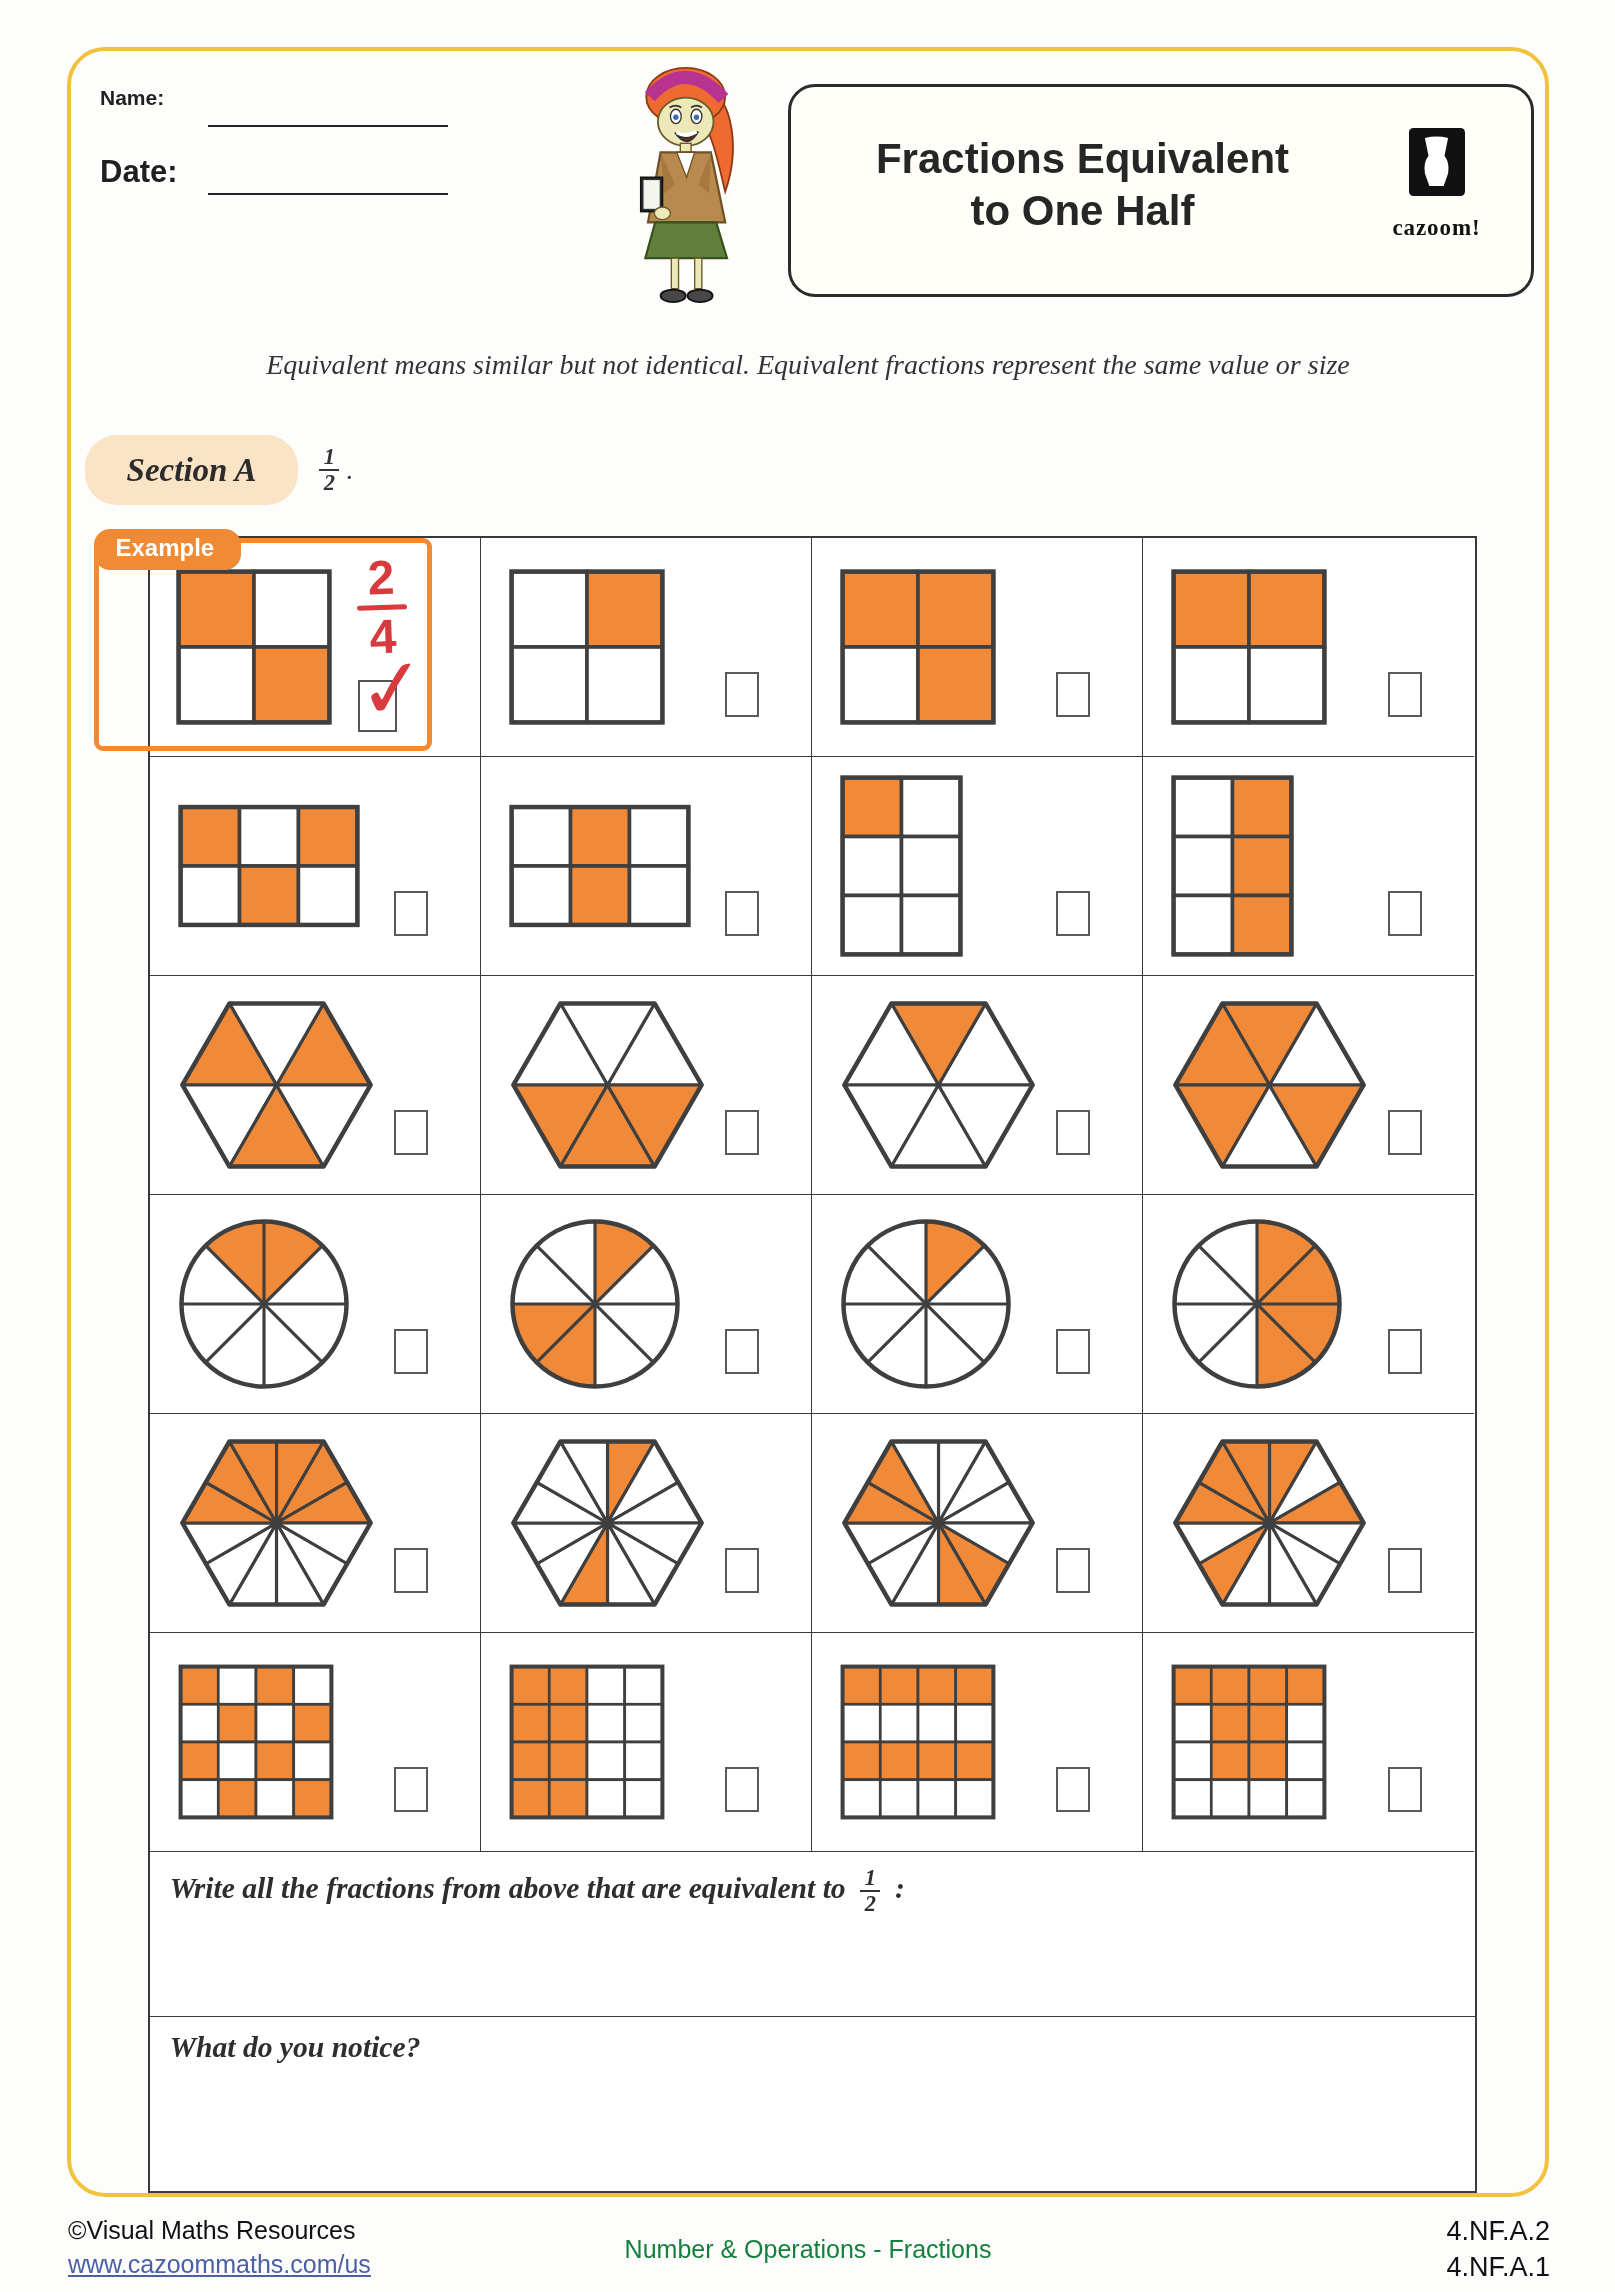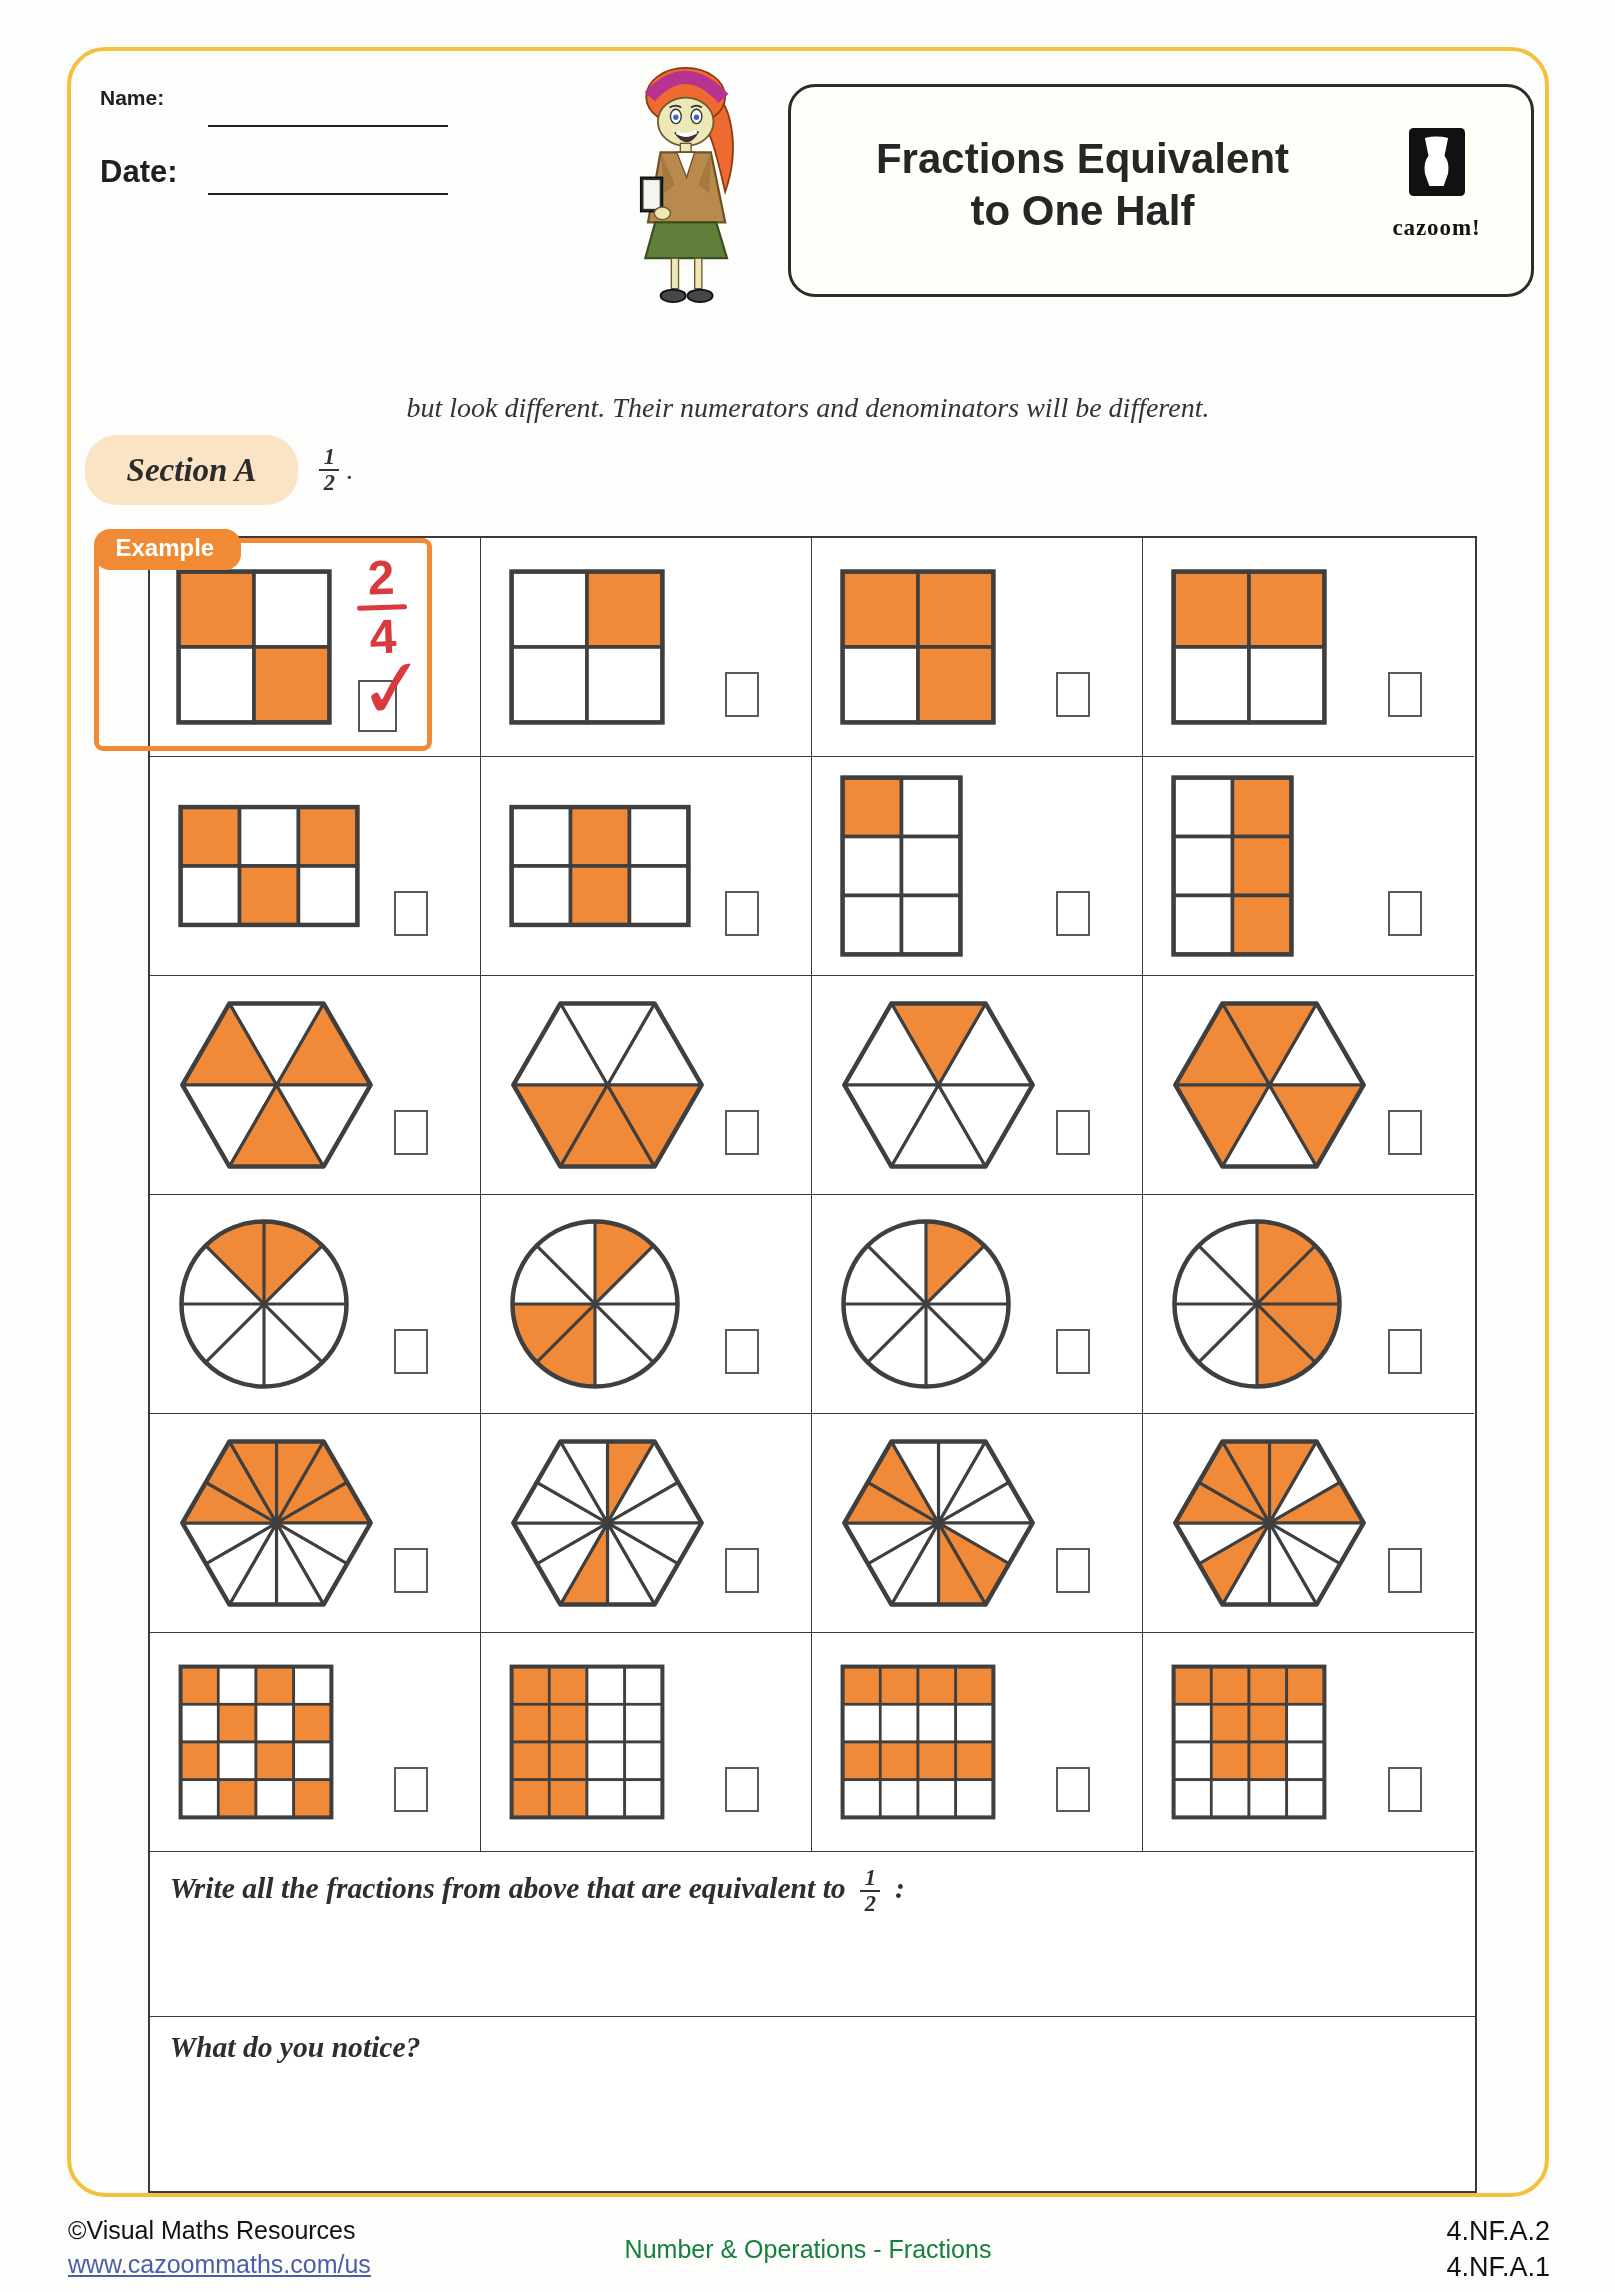--- a/index.html
+++ b/index.html
@@ -133,22 +133,21 @@
     <div class="logo-mark">
       <svg width="41" height="56" viewBox="0 0 46 62">
         <path d="M10 4 Q23 1 36 4 L32 24 Q38 32 36 44 L31 58 L15 58 L10 44 Q8 32 14 24 Z" fill="#fff"></path>
       </svg>
     </div>
     <div class="logo-word">cazoom!</div>
   </div>
 </div>
 
 <div class="intro">
-  <br>
-  <span>but look different. Their numerators and denominators will be different.</span>
+  <span>Equivalent means similar but not identical. Equivalent fractions represent the same value or size</span><br>
 </div>
 
 <div class="section-pill">Section A</div>
 <div class="instruction">
   <span class="frac">
       <span class="fnum">1</span>
       <span class="fden">2</span>
     </span>
   <span>.</span>
 </div>

